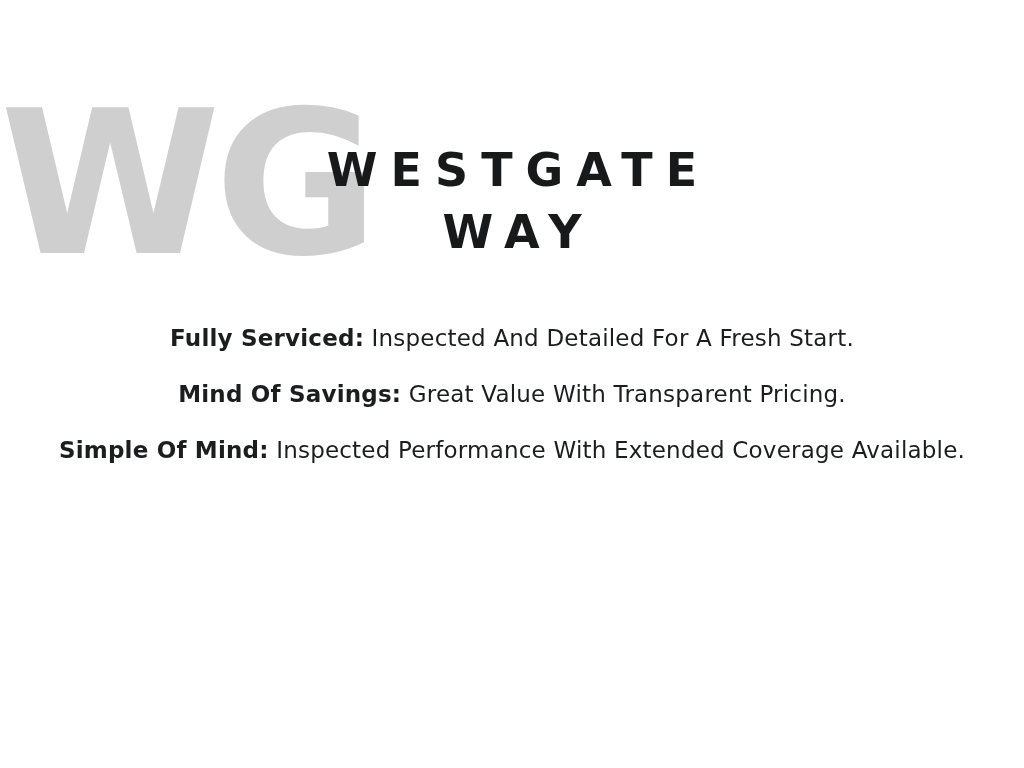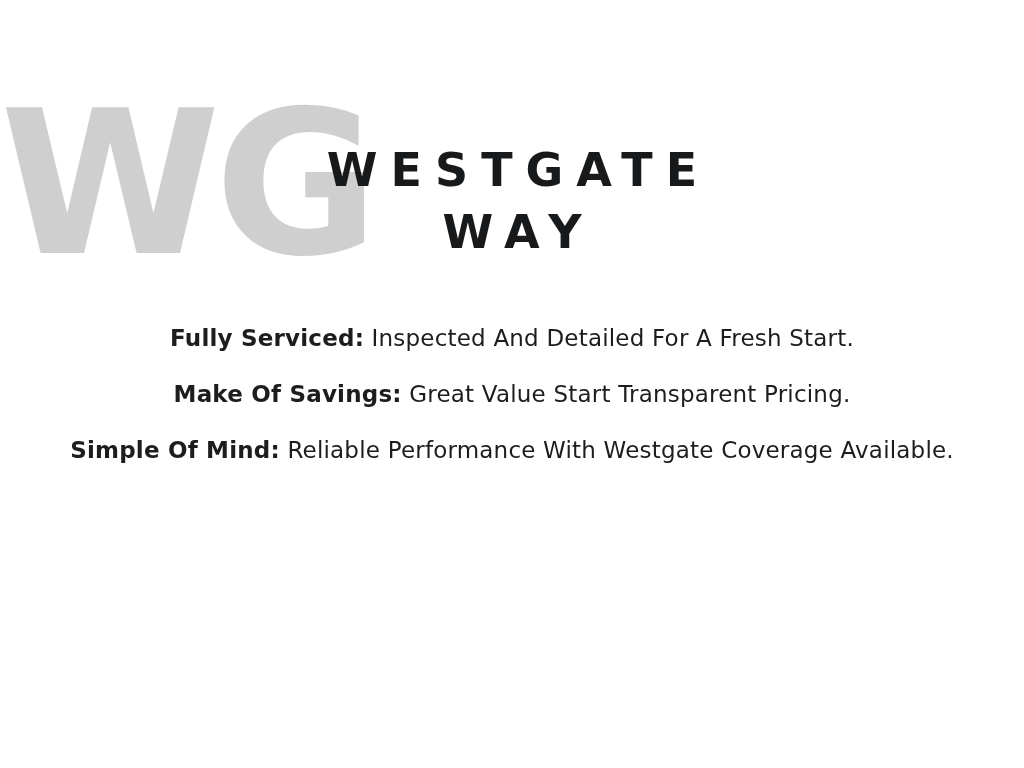--- a/index.html
+++ b/index.html
@@ -104,17 +104,17 @@
 <div class="page">
 
   <div class="logo-block">
     <div class="watermark">WG</div>
     <div class="logo-line1">WESTGATE</div>
     <div class="logo-line2">WAY</div>
   </div>
 
   <div class="copy">
     <p class="para"><b>Fully Serviced:</b><span> Inspected And Detailed For A Fresh Start.</span></p>
-    <p class="para"><b>Make Of Savings:</b><span> Great Value Start Transparent Pricing.</span></p>
-    <p class="para"><b>Simple Of Mind:</b><span> Reliable Performance With Westgate Coverage Available.</span></p>
+    <p class="para"><b>Mind Of Savings:</b><span> Great Value With Transparent Pricing.</span></p>
+    <p class="para"><b>Simple Of Mind:</b><span> Inspected Performance With Extended Coverage Available.</span></p>
   </div>
 
 </div>
 
 </body></html>

